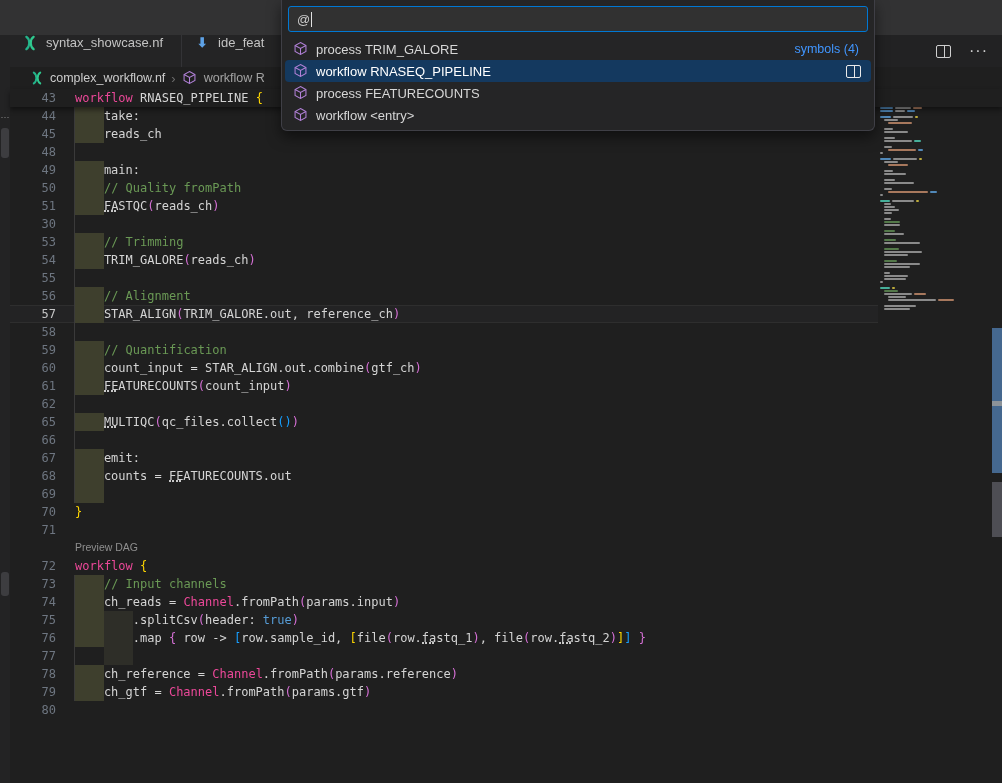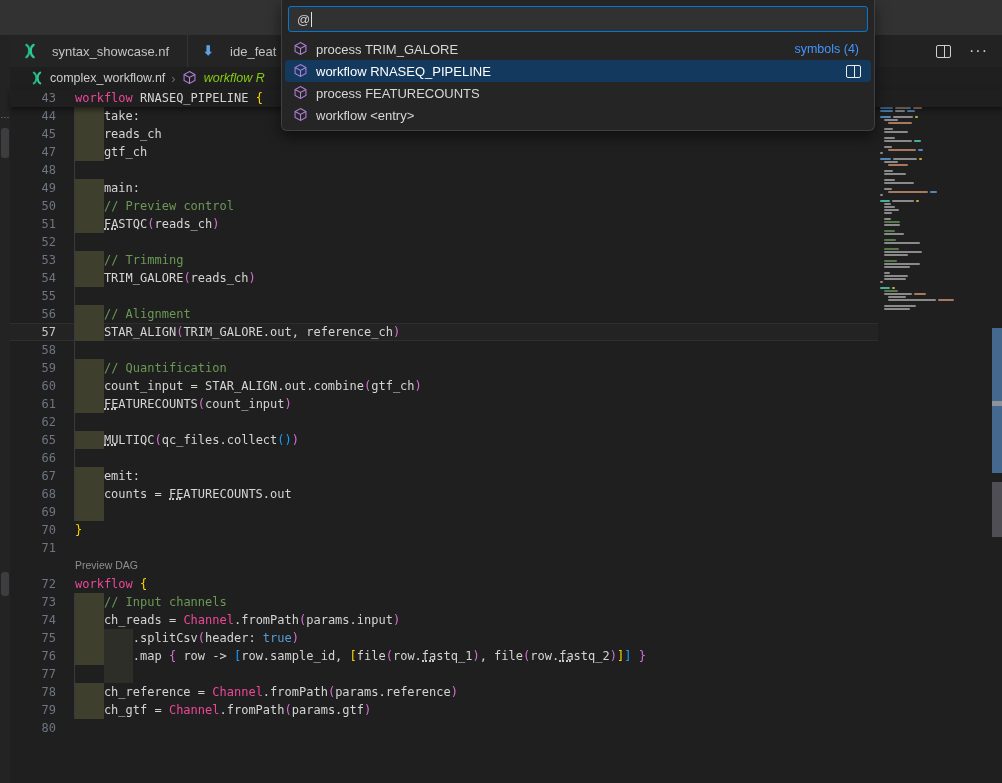--- a/index.html
+++ b/index.html
@@ -13,35 +13,35 @@
   
   .rail { position:absolute; left:0; top:35px; width:10px; height:748px; background:#232324; }
   .rail .dots { position:absolute; left:0; top:77px; width:10px; text-align:center;
                 color:#8f8f8f; font-size:9px; letter-spacing:0; }
   .rail .marker { position:absolute; left:1px; width:8px; background:#3d3d40; border-radius:3px; }
   .rail .m1 { top:93px; height:30px; }
   .rail .m2 { top:537px; height:24px; }
 
   
   .tabbar { position:absolute; left:10px; top:35px; right:0; height:32px; background:#222223; display:flex; }
-  .tab { display:flex; align-items:center; gap:14px; padding:0 18px 0 12px; height:32px;
+  .tab { display:flex; gap:8px; padding:0 18px 0 12px; height:32px;
          background:#242425; border-right:1px solid #333336; color:#c3c3c3; font-size:13px; white-space:nowrap; }
   .tab .nf-ico, .tab .arrow-ico { width:16px; height:16px; flex:0 0 16px; }
   .arrow-ico { color:#5ea2e6; font-size:13px; line-height:16px; text-align:center; font-weight:bold; }
   .tab-actions { margin-left:auto; display:flex; align-items:center; gap:18px; padding-right:14px; color:#cfcfcf; }
   .split-ico { width:15px; height:13px; border:1.4px solid #cfcfcf; border-radius:2px; position:relative; }
   .split-ico::after { content:""; position:absolute; left:50%; top:0; bottom:0; width:1.4px; background:#cfcfcf; }
   .ellipsis { font-size:16px; letter-spacing:1px; color:#cfcfcf; line-height:10px; }
 
   
   .breadcrumb { position:absolute; left:10px; top:67px; right:0; height:22px; background:#1f1f1f;
                 display:flex; align-items:center; gap:6px; padding-left:20px; font-size:12.5px; color:#cccccc;
                 white-space:nowrap; overflow:hidden; }
   .breadcrumb .sep { color:#6e6e6e; font-size:13px; }
-  .breadcrumb .sym { color:#84cc16;font-style:italic; }
+  .breadcrumb .sym { color:#a3a3a3; }
   .nf-ico svg { display:block; }
 
   
   .editor { position:absolute; left:10px; top:89px; right:0; bottom:0; background:#1f1f1f; }
   .sticky { position:relative; height:18px; box-shadow:0 3px 5px rgba(0,0,0,.45); z-index:5; background:#1f1f1f; }
   .rows { position:relative; }
   .crow { position:relative; height:18px; }
   .gut { position:absolute; left:0; top:0; width:46px; height:18px; text-align:right;
          color:#6e7681; font:12px "DejaVu Sans Mono", monospace; line-height:18px; }
   .crow.cur .gut { color:#c6c6c6; }
@@ -159,51 +159,45 @@
           <div class="gut">44</div>
           <div class="code"><span>    take:</span></div>
         </div>
         <div class="crow">
           <div class="band band1"></div>
           <div class="guide"></div>
           <div class="gut">45</div>
           <div class="code"><span>    reads_ch</span></div>
         </div>
         <div class="crow">
-          <div class="band band1"></div>
-          <div class="guide"></div>
-          <div class="gut">47</div>
-          <div class="code"><span>    gtf_ch</span></div>
-        </div>
-        <div class="crow">
           <div class="guide"></div>
           <div class="gut">48</div>
           <div class="code"></div>
         </div>
         <div class="crow">
           <div class="band band1"></div>
           <div class="guide"></div>
           <div class="gut">49</div>
           <div class="code"><span>    main:</span></div>
         </div>
         <div class="crow">
           <div class="band band1"></div>
           <div class="guide"></div>
           <div class="gut">50</div>
-          <div class="code"><span>    </span><span class="cmt">// Preview control</span></div>
+          <div class="code"><span>    </span><span class="cmt">// Quality fromPath</span></div>
         </div>
         <div class="crow">
           <div class="band band1"></div>
           <div class="guide"></div>
           <div class="gut">51</div>
           <div class="code"><span>    </span><span class="hint">FASTQC</span><span class="b2">(</span><span>reads_ch</span><span class="b2">)</span></div>
         </div>
         <div class="crow">
           <div class="guide"></div>
-          <div class="gut">52</div>
+          <div class="gut">30</div>
           <div class="code"></div>
         </div>
         <div class="crow">
           <div class="band band1"></div>
           <div class="guide"></div>
           <div class="gut">53</div>
           <div class="code"><span>    </span><span class="cmt">// Trimming</span></div>
         </div>
         <div class="crow">
           <div class="band band1"></div>

